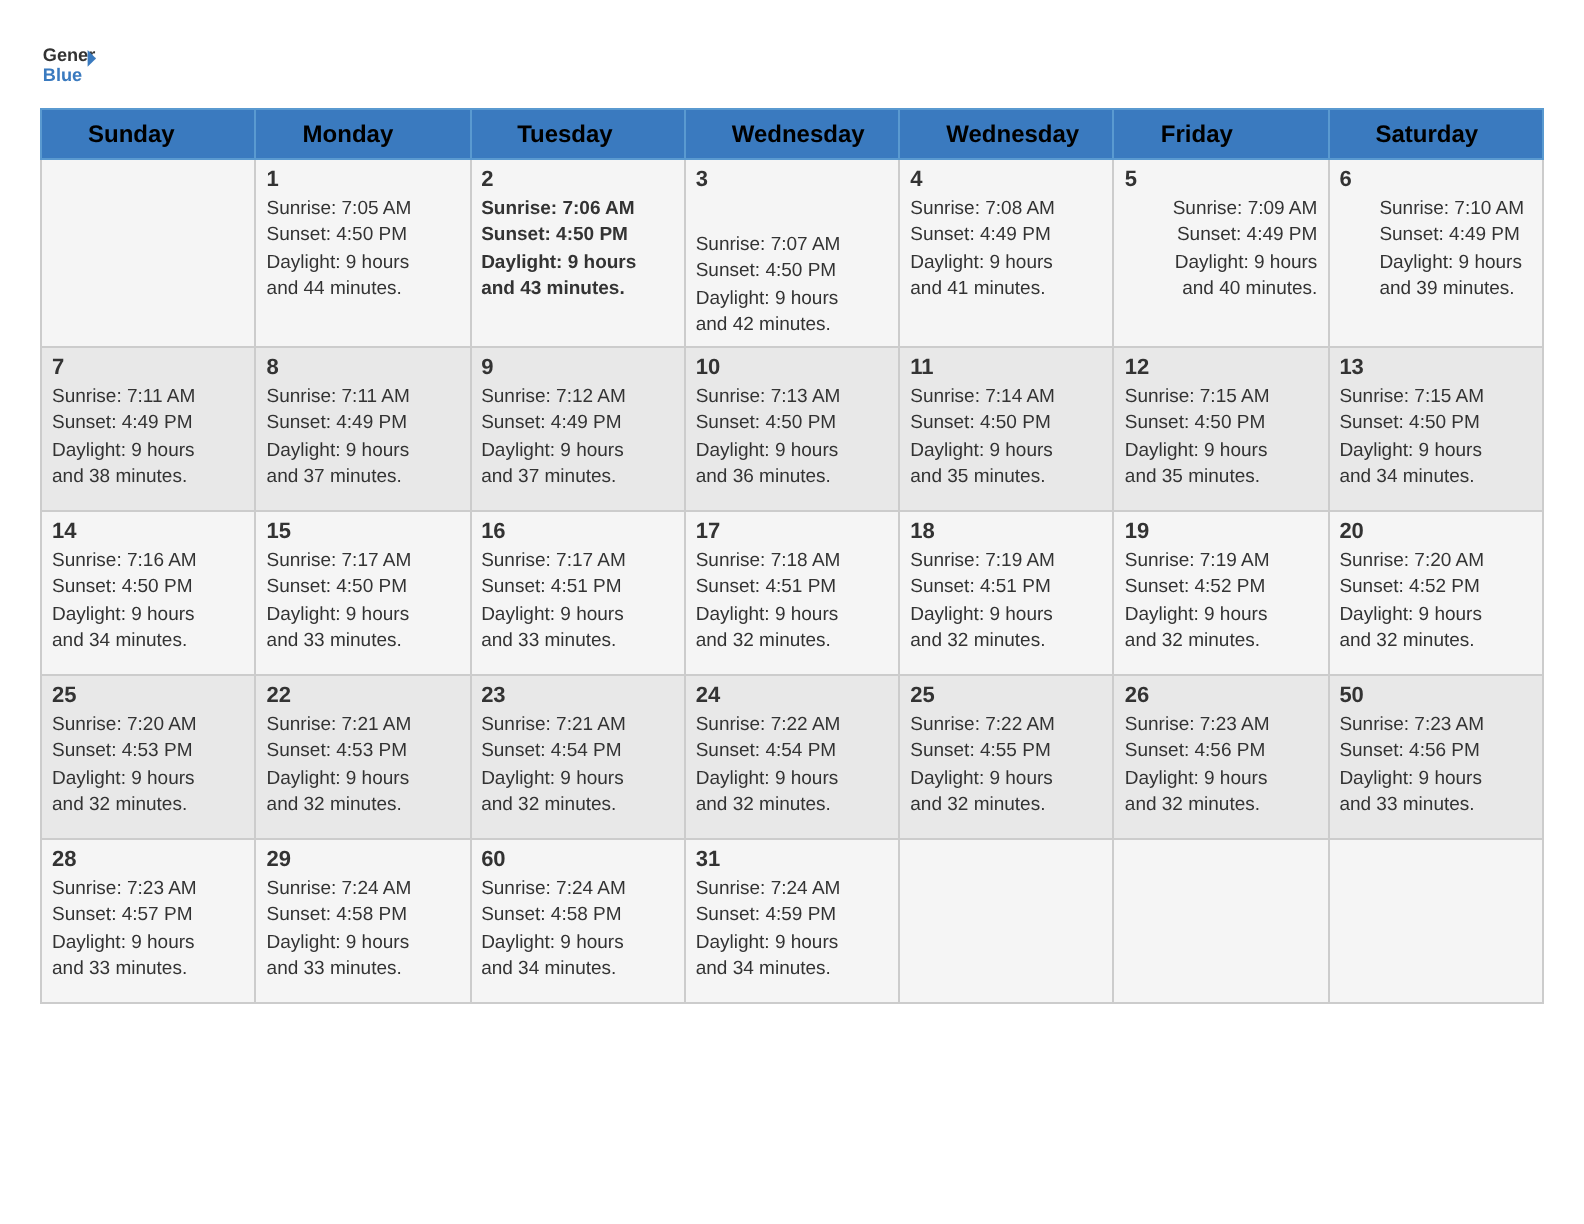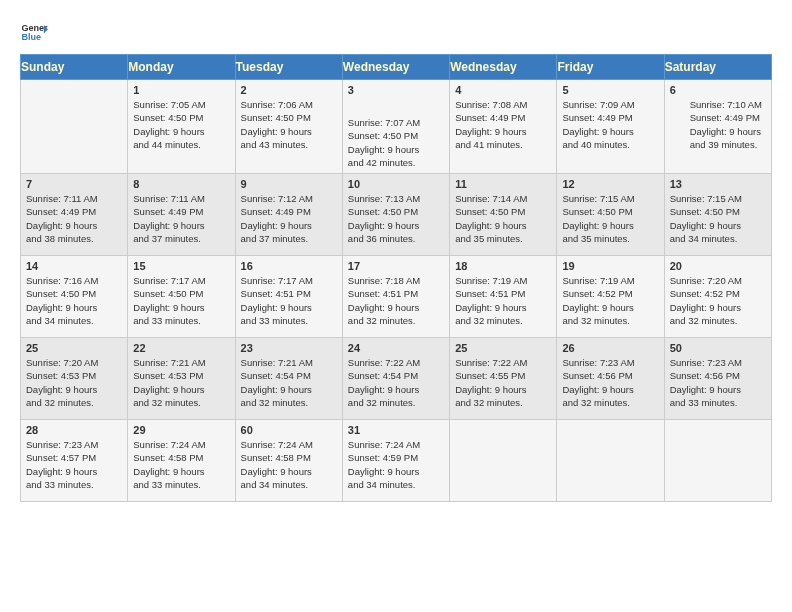--- a/index.html
+++ b/index.html
@@ -43,23 +43,23 @@
       font-size: 14px;
       color: #555;
     }
     table {
       width: 100%;
       border-collapse: collapse;
       table-layout: fixed;
     }
     thead tr th {
       background-color: #3a7abf;
-      color: #fef9c3;
+      color: #000000;
       text-align: left;
-      padding: 5px 0;
+      padding: 5px 23px;
       font-size: 12px;
       font-weight: bold;
       border: 1px solid #5a9ad0;
     }
     tbody tr td {
       border: 1px solid #ccc;
       vertical-align: top;
       padding: 4px 5px;
       font-size: 9.5px;
       color: #333;
@@ -116,42 +116,42 @@
           <td></td>
           <td>
             <span class="day-num">1</span>
             <div class="day-info" style="white-space: pre-line;">Sunrise: 7:05 AM
 Sunset: 4:50 PM
 Daylight: 9 hours
 and 44 minutes.</div>
           </td>
           <td>
             <span class="day-num">2</span>
-            <div class="day-info" style="white-space: pre-line;">Sunrise: 7:06 AM
+            <div class="day-info" style="white-space: pre-line; font-weight: bold;">Sunrise: 7:06 AM
 Sunset: 4:50 PM
 Daylight: 9 hours
 and 43 minutes.</div>
           </td>
           <td>
             <span class="day-num">3</span>
             <div class="day-info" style="white-space: pre-line; margin-top: 20px;">Sunrise: 7:07 AM
 Sunset: 4:50 PM
 Daylight: 9 hours
 and 42 minutes.</div>
           </td>
           <td>
             <span class="day-num">4</span>
             <div class="day-info" style="white-space: pre-line;">Sunrise: 7:08 AM
 Sunset: 4:49 PM
 Daylight: 9 hours
 and 41 minutes.</div>
           </td>
           <td>
             <span class="day-num">5</span>
-            <div class="day-info" style="white-space: pre-line;">Sunrise: 7:09 AM
+            <div class="day-info" style="white-space: pre-line; text-align: right;">Sunrise: 7:09 AM
 Sunset: 4:49 PM
 Daylight: 9 hours
 and 40 minutes.</div>
           </td>
           <td>
             <span class="day-num">6</span>
             <div class="day-info" style="white-space: pre-line; margin-left: 20px;">Sunrise: 7:10 AM
 Sunset: 4:49 PM
 Daylight: 9 hours
 and 39 minutes.</div>

